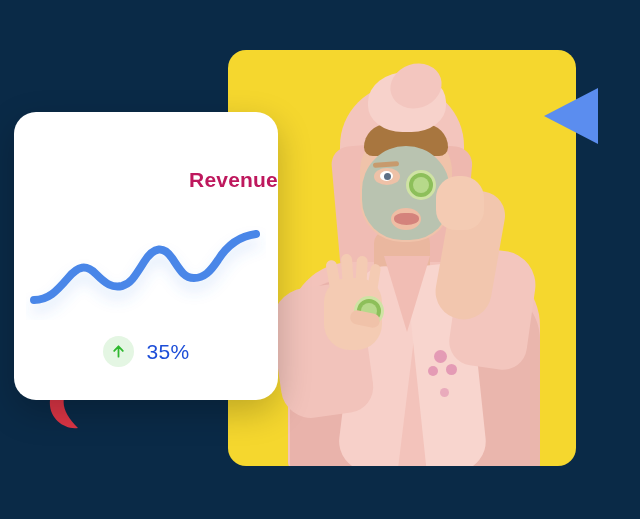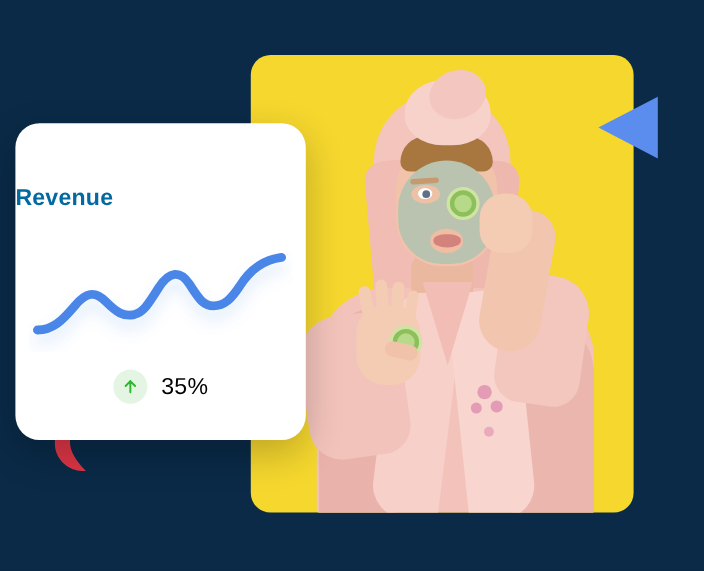--- a/index.html
+++ b/index.html
@@ -264,24 +264,24 @@
     height: 288px;
     background: #ffffff;
     border-radius: 22px;
     box-shadow: 0 12px 34px rgba(0,0,0,.22);
     overflow: hidden;
   }
   .card-title {
     position: absolute;
     left: 0; right: 0;
     top: 56px;
-    text-align: left;
+    text-align: right;
     font-size: 21px;
     font-weight: bold;
-    color: #0369a1;
+    color: #be185d;
     letter-spacing: .2px;
   }
   .spark {
     position: absolute;
     left: 12px;
     top: 108px;
     width: 240px;
     height: 100px;
   }
   .metric-row {
@@ -297,21 +297,21 @@
     width: 31px;
     height: 31px;
     border-radius: 50%;
     background: #e4f6e3;
     display: flex;
     align-items: center;
     justify-content: center;
   }
   .metric-value {
     font-size: 21px;
-    color: #000000;
+    color: #1d4ed8;
     letter-spacing: .3px;
   }
 
   
   .crescent {
     position: absolute;
     left: 44px;
     top: 370px;
     width: 58px;
     height: 60px;

